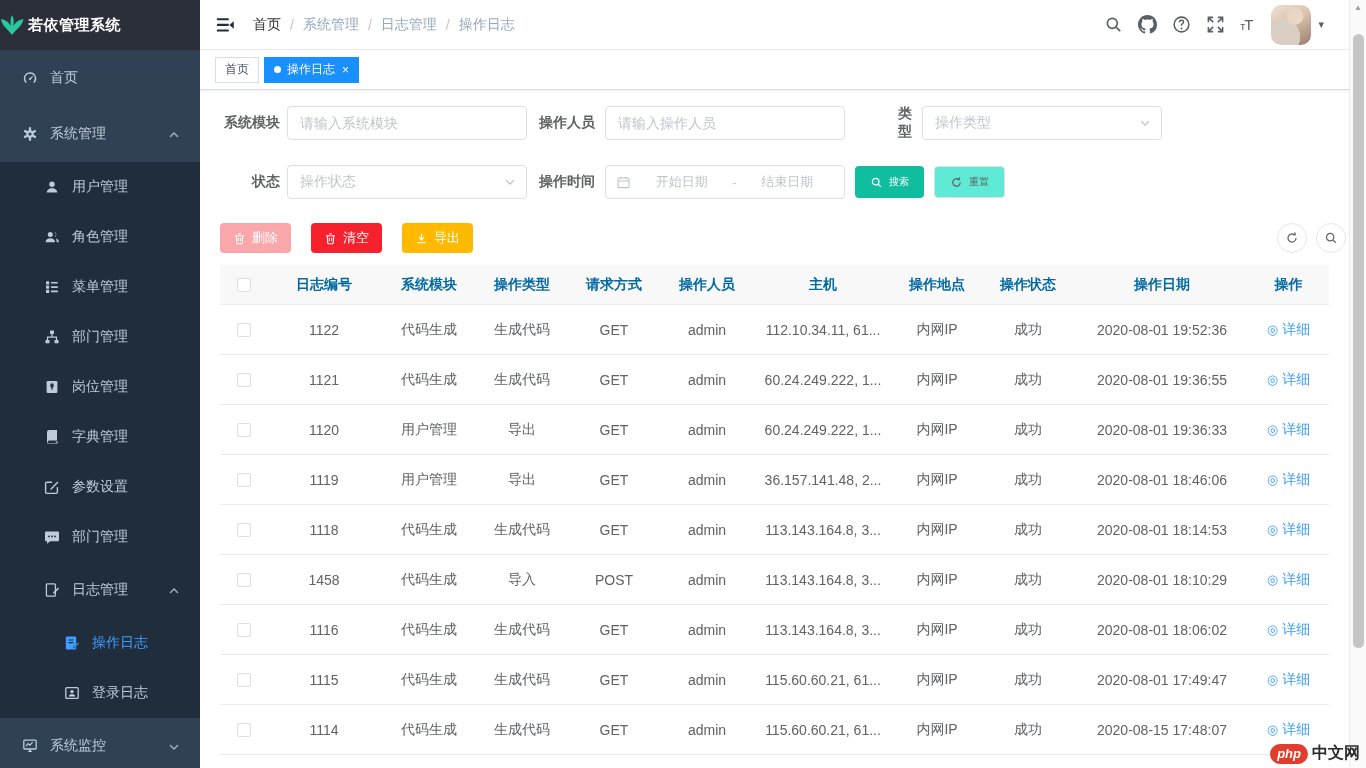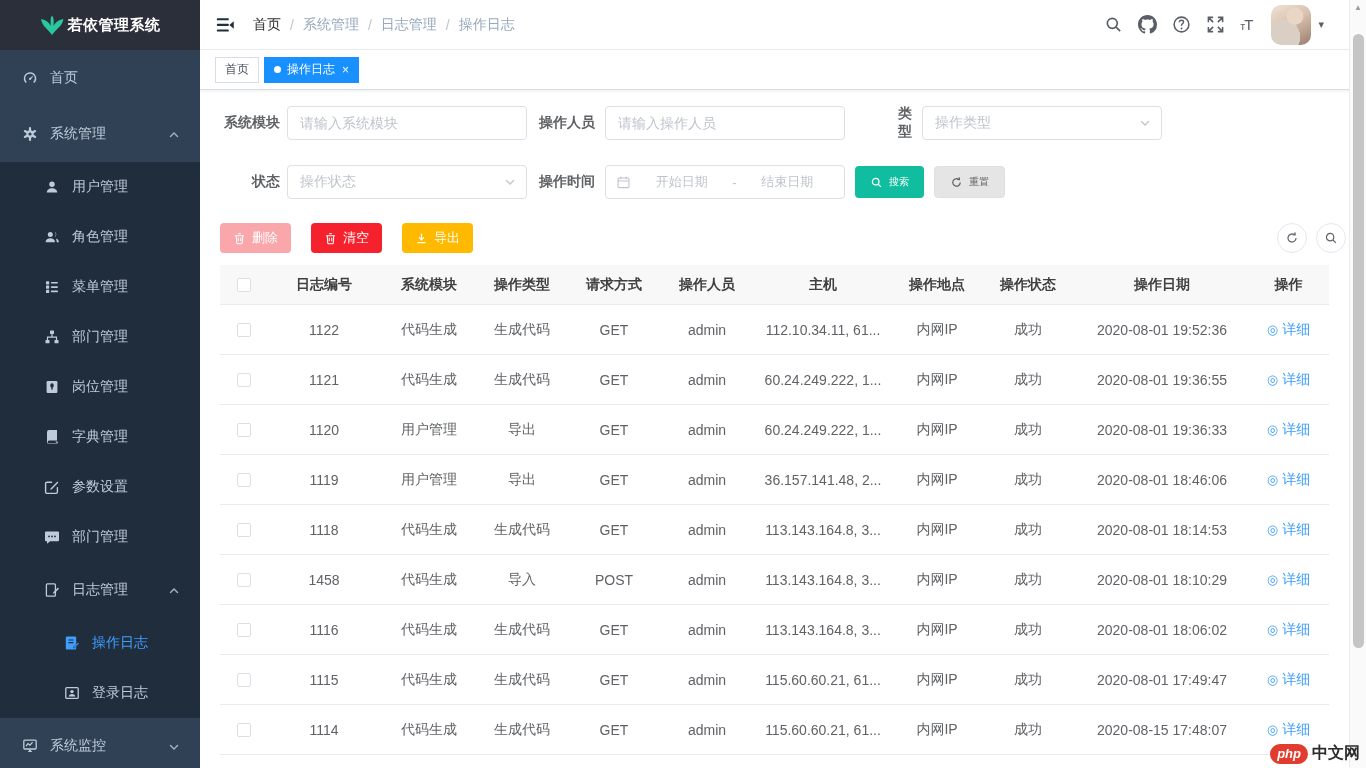--- a/index.html
+++ b/index.html
@@ -1,20 +1,20 @@
 <!DOCTYPE html>
 <html><head>
 <meta charset="utf-8">
 <style>
   * { box-sizing: border-box; margin: 0; padding: 0; }
   html,body { width:1366px; height:768px; overflow:hidden; font-family:"Liberation Sans","DejaVu Sans",sans-serif; background:#fff; position:relative; }
 
   
   .sidebar { position:absolute; left:0; top:0; bottom:0; width:200px; background:#304156; overflow:hidden; z-index:10; }
-  .logo { height:50px; background:#2b2f3a; display:flex; align-items:center; justify-content:center; gap:4px; cursor:pointer; }
+  .logo { height:50px; background:#2b2f3a; display:flex; align-items:center; gap:4px; cursor:pointer; }
   .logo-title { color:#fff; font-size:15px; font-weight:bold; letter-spacing:.5px; }
   .menu { display:flex; flex-direction:column; }
   .mi { display:flex; align-items:center; color:#bfcbd9; font-size:14px; cursor:pointer; padding-right:20px; }
   .mi .ic { width:16px; height:16px; margin-right:12px; display:inline-flex; flex:none; }
   .mi .ic svg { width:16px; height:16px; }
   .lv1 { height:56px; padding-left:22px; }
   .lv2 { height:50px; padding-left:44px; background:#1f2d3d; }
   .lv2.tall { height:56px; }
   .lv3 { height:50px; padding-left:64px; background:#1f2d3d; }
   .mi.active { color:#409eff; }
@@ -63,36 +63,36 @@
   .f-select svg { width:12px; height:12px; }
   .f-date { width:240px; height:34px; border:1px solid #dcdfe6; border-radius:4px; display:flex; align-items:center; padding:0 10px; gap:4px; background:#fff; cursor:pointer; }
   .f-date .cal { width:15px; height:15px; color:#c0c4cc; flex:none; display:inline-flex; }
   .f-date .cal svg { width:15px; height:15px; }
   .f-date .ph { flex:1; text-align:center; font-size:13px; color:#bfc4cc; }
   .f-date .sep { color:#bfc4cc; font-size:13px; }
 
   .btn { height:32px; border:none; border-radius:4px; font-size:10px; display:inline-flex; align-items:center; gap:6px; padding:0 15px; cursor:pointer; font-family:inherit; }
   .btn svg { width:13px; height:13px; }
   .btn-search { background:#10bd9e; color:#fff; margin-left:10px; }
-  .btn-reset { background:#e5e5e5; color:#606266; border:1px solid #dcdfe6; margin-left:10px; }
+  .btn-reset { background:#5eead4; color:#606266; border:1px solid #dcdfe6; margin-left:10px; }
 
   
   .toolbar { display:flex; align-items:center; margin-bottom:12px; }
   .tb-btn { height:30px; border:none; border-radius:4px; color:#fff; font-size:13px; display:inline-flex; align-items:center; gap:6px; padding:0 13px; cursor:pointer; margin-right:20px; font-family:inherit; }
   .tb-btn svg { width:13px; height:13px; }
   .btn-delete { background:#f9a7ab; cursor:not-allowed; }
   .btn-clear { background:#f5222d; }
   .btn-export { background:#ffba00; }
   .tb-right { margin-left:auto; display:flex; gap:9px; }
   .circle-btn { width:30px; height:30px; border-radius:50%; border:1px solid #e4e7ed; background:#fff; color:#5f6368; display:flex; align-items:center; justify-content:center; cursor:pointer; }
   .circle-btn svg { width:14px; height:14px; }
 
   
   .table { width:1109px; font-size:14px; color:#606266; }
-  .thead { display:flex; height:40px; background:#f8f8f9; border-bottom:1px solid #e8eaec; align-items:center; font-weight:bold; color:#404040; }
+  .thead { display:flex; height:40px; background:#f8f8f9; border-bottom:1px solid #e8eaec; align-items:center; font-weight:bold; color:#0369a1; }
   .trow { display:flex; height:50px; align-items:center; border-bottom:1px solid #e8eaec; background:#fff; }
   .cell { display:flex; align-items:center; justify-content:center; text-align:center; padding:0 4px; overflow:hidden; white-space:nowrap; }
   .col-check{width:48px}.col-id{width:112px}.col-module{width:98px}.col-type{width:88px}.col-method{width:96px}.col-operator{width:90px}.col-host{width:142px}.col-location{width:86px}.col-status{width:96px}.col-date{width:172px}.col-action{width:81px}
   .checkbox { width:14px; height:14px; border:1px solid #dcdfe6; border-radius:2px; background:#fff; cursor:pointer; display:inline-block; }
   .detail-link { color:#409eff; display:inline-flex; align-items:center; gap:4px; cursor:pointer; text-decoration:none; font-size:14px; }
   .detail-link .eye { font-size:13px; }
 
   
   .scrollbar { position:absolute; right:0; top:0; bottom:0; width:17px; background:#fafafa; border-left:1px solid #ececec; z-index:40; }
   .sb-arrow { position:absolute; top:3px; left:0; width:100%; text-align:center; font-size:8px; color:#9b9b9b; }

